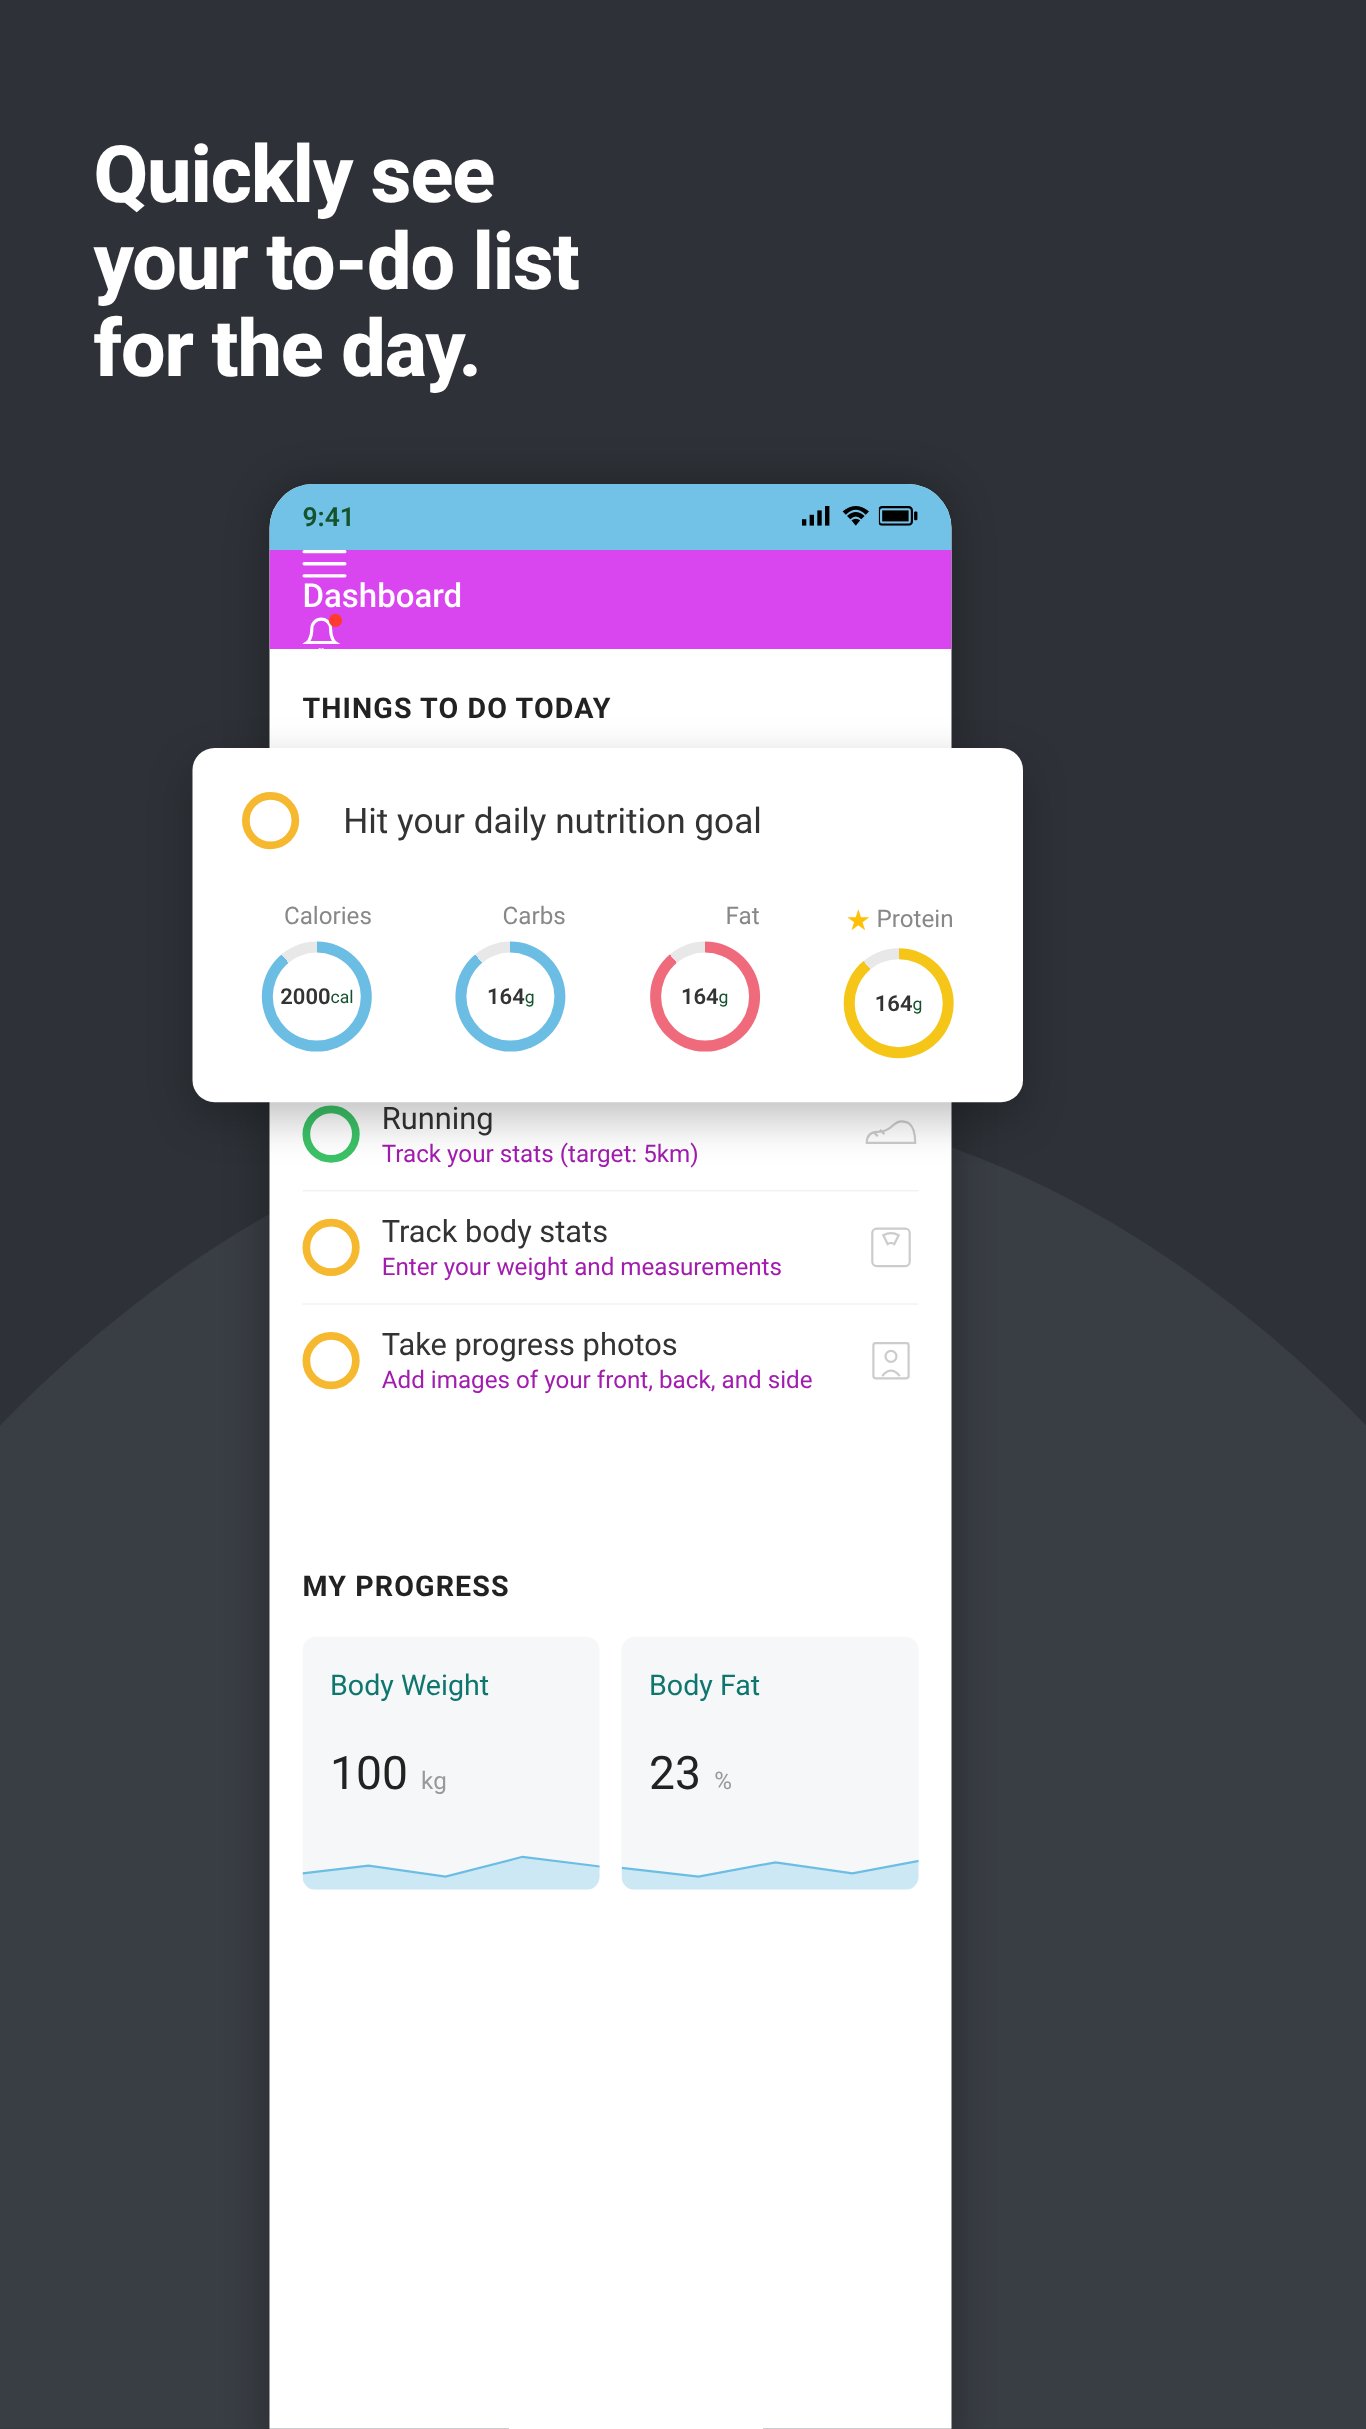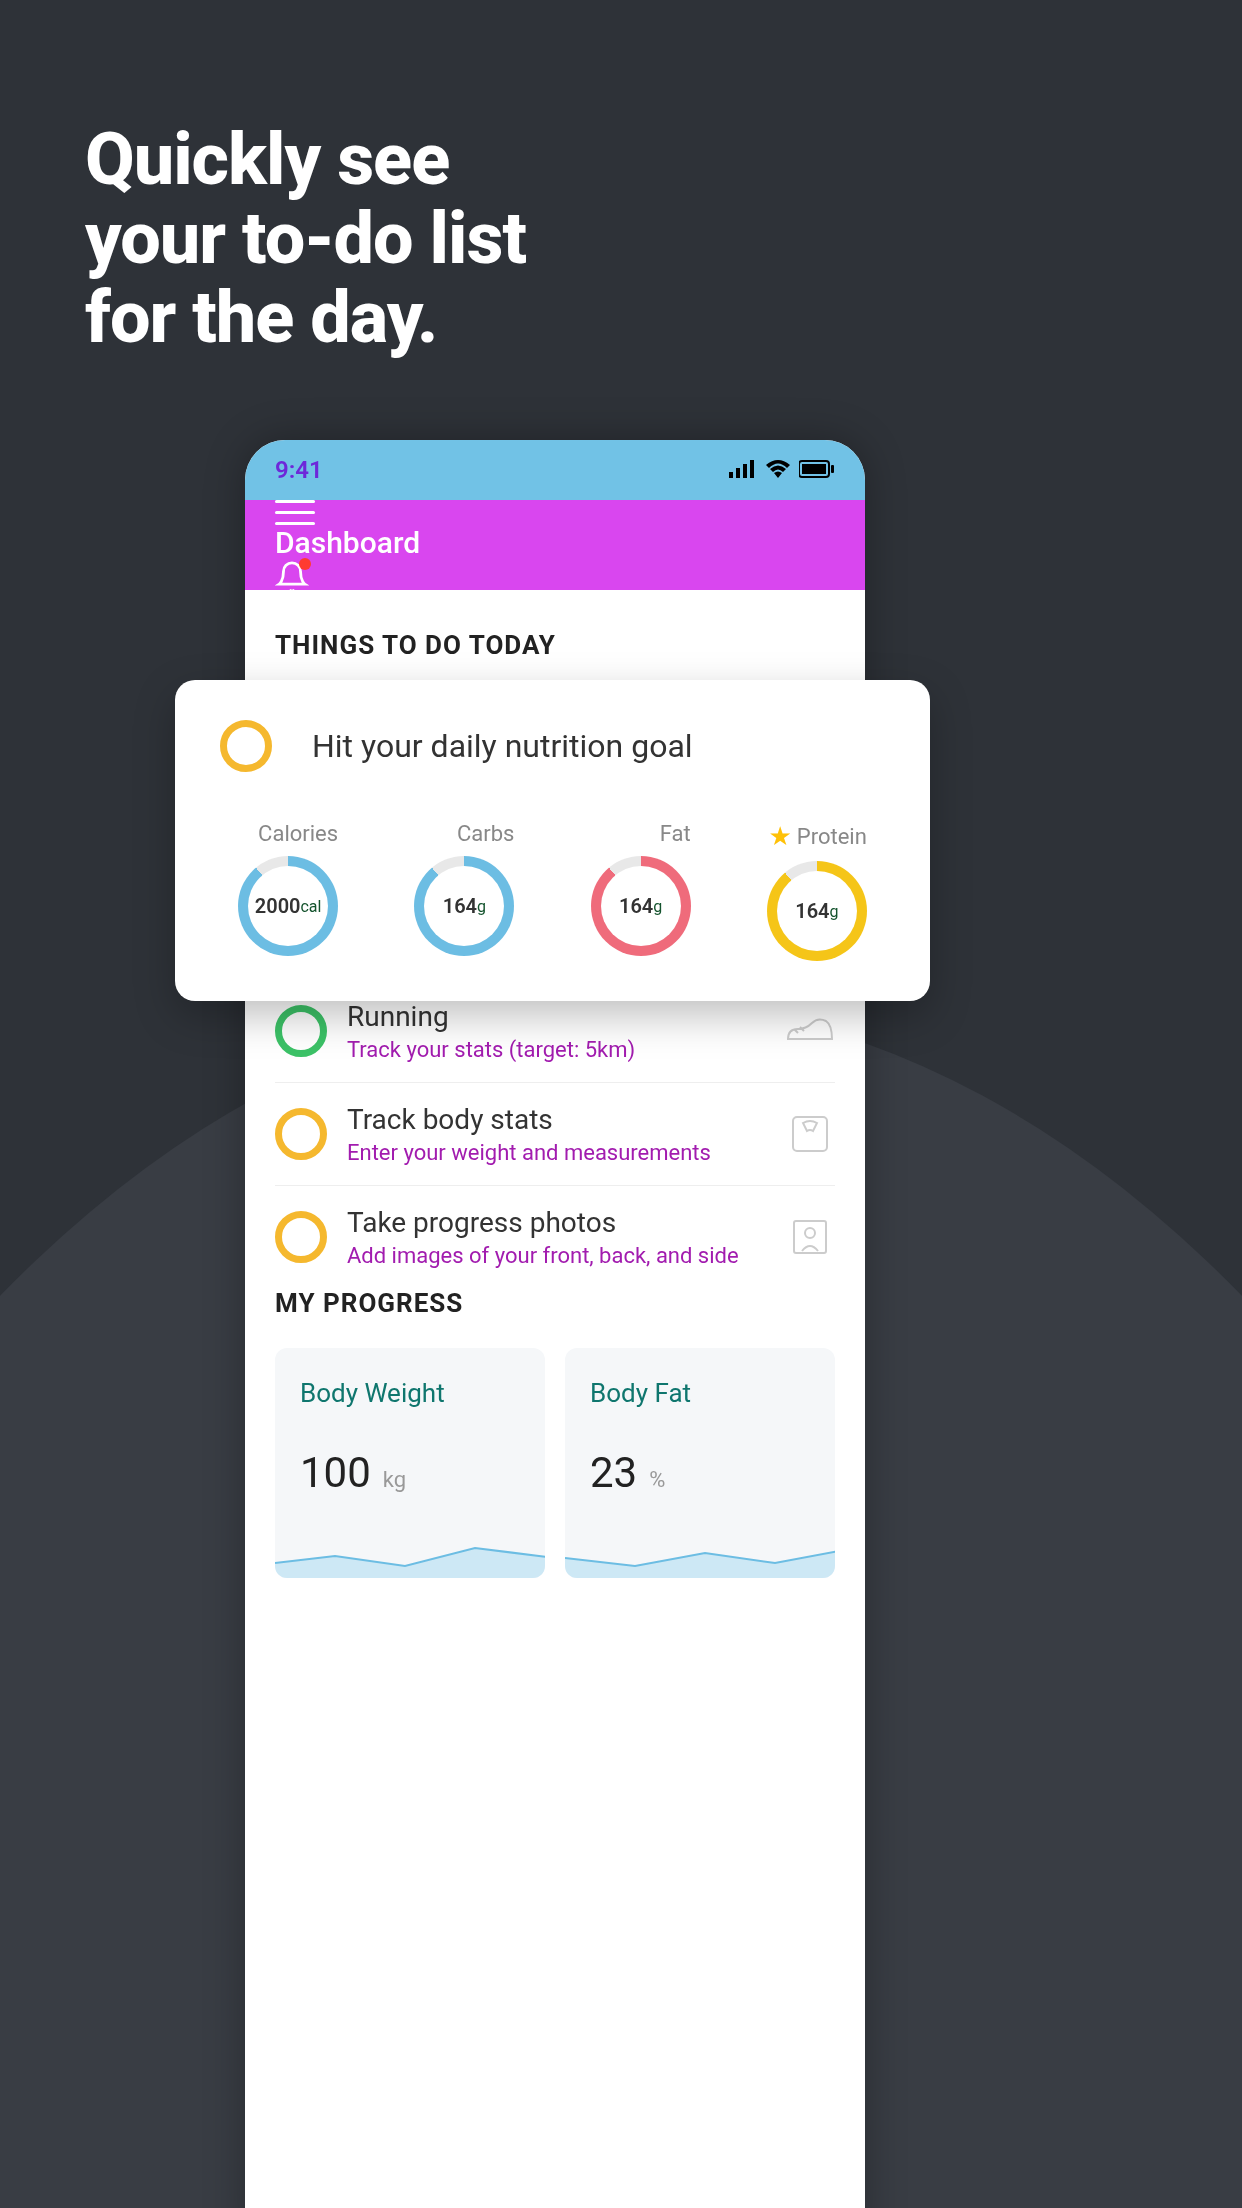--- a/index.html
+++ b/index.html
@@ -42,21 +42,21 @@
   }
   .status-bar {
     height: 60px;
     background: #71c2e6;
     display: flex;
     justify-content: space-between;
     align-items: center;
     padding: 0 30px;
     font-size: 24px;
     font-weight: 600;
-    color: #6d28d9;
+    color: #14532d;
   }
   .status-right { display: flex; align-items: center; gap: 8px; }
   .nav-bar {
     height: 90px;
     background: #d946ef;
     display: flex;
     align-items: flex-start;
     justify-content: space-between;
     padding: 0 30px;
     color: #fff;
@@ -121,21 +121,21 @@
     display: flex; align-items: center; gap: 20px;
     padding: 20px 0;
     border-bottom: 1px solid #eee;
   }
   .task-item:last-child { border-bottom: none; }
   .task-text { flex: 1; }
   .task-title { font-size: 28px; color: #333; margin-bottom: 4px; }
   .task-sub { font-size: 22px; color: #a21caf; }
   .task-icon { width: 50px; height: 50px; display: flex; align-items: center; justify-content: center; }
 
-  .progress-section { }
+  .progress-section { margin-top: 140px; }
   .progress-cards { display: flex; gap: 20px; margin-top: 25px; }
   .progress-card {
     flex: 1;
     background: #f5f7f9;
     border-radius: 12px;
     padding: 30px 25px 0 25px;
     height: 230px;
     position: relative;
     overflow: hidden;
   }

